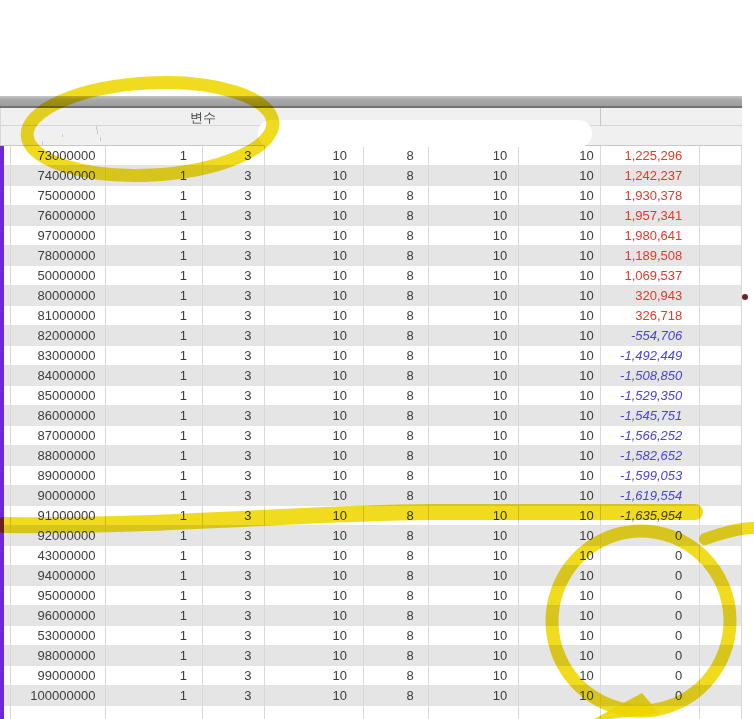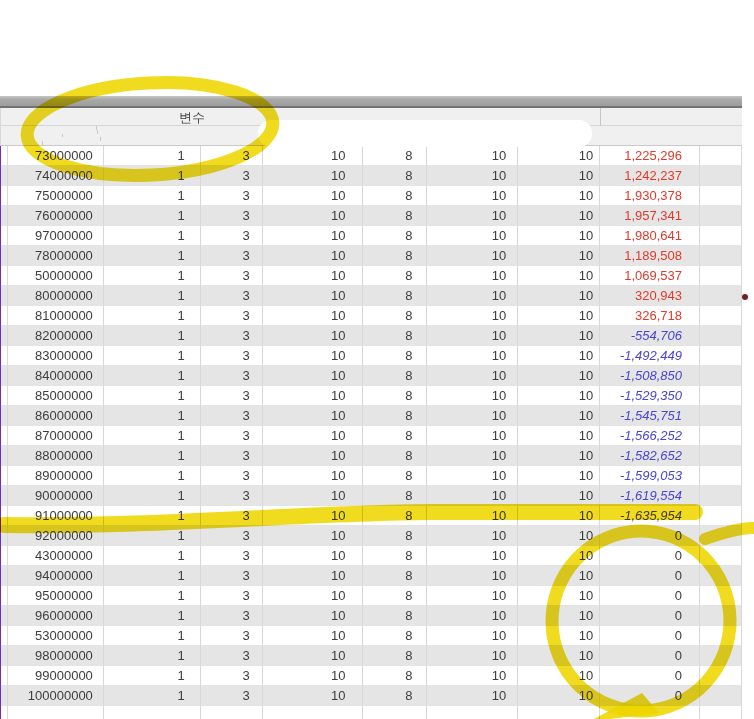--- a/index.html
+++ b/index.html
@@ -6,32 +6,32 @@
   body{width:754px;height:719px;background:#ffffff;overflow:hidden;
        font-family:"Liberation Sans","DejaVu Sans",sans-serif;}
   .stage{position:relative;width:754px;height:719px;background:#fff;overflow:hidden;}
 
   
   .grid{position:absolute;left:0;top:96px;width:742px;background:#fff;}
   .top-bar{height:12px;background:linear-gradient(180deg,#c6c6c6 0%,#a9a9a9 35%,#9d9d9d 100%);
            border-bottom:2px solid #727272;box-sizing:border-box;}
   .group-band{position:relative;height:18px;background:#f0f0f0;border-bottom:1px solid #d6d6d6;
               box-sizing:border-box;border-left:1px solid #d8d8d8;}
-  .group-label{position:absolute;left:158px;width:66px;text-align:center;top:1px;
+  .group-label{position:absolute;left:169px;width:66px;text-align:center;top:1px;
                font-size:13px;color:#3f3f3f;}
   .band-divider{position:absolute;left:599px;top:0;width:1px;height:18px;background:#c6c6c6;}
 
   .header-row{display:flex;height:20px;background:#f0f0f0;border-bottom:1px solid #c9c9c9;
               box-sizing:border-box;border-left:1px solid #d8d8d8;flex-direction:column;}
   .hcell{position:relative;box-sizing:border-box;border-right:1px solid #c9c9c9;
          font-size:13px;color:#3f3f3f;text-align:center;line-height:19px;overflow:hidden;
          white-space:nowrap;}
   .hcell .sort-arrow{position:absolute;left:5px;top:4px;line-height:0;}
 
-  .rows{border-left:1px solid #6d28d9;}
+  .rows{border-left:4px solid #6d28d9;}
   .row{display:flex;height:20px;background:#ffffff;}
   .row.alt{background:#e5e5e5;}
   .cell{box-sizing:border-box;border-right:1px solid #d8d8d8;border-bottom:1px solid #e4e4e4;
         font-size:13px;color:#3d3d3d;text-align:right;line-height:19px;overflow:hidden;
         white-space:nowrap;}
   .row.empty{height:14px;}
   .row.empty .cell{border-bottom:none;}
   .cell.pos{color:var(--profit,#e03a2c);}
   .cell.neg{color:var(--loss,#4944d2);font-style:italic;}
   .cell.zero{color:var(--zero,#3c3c3c);}

